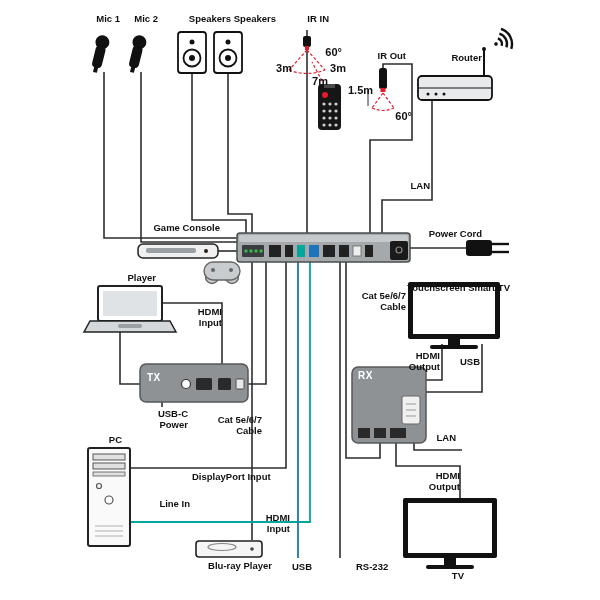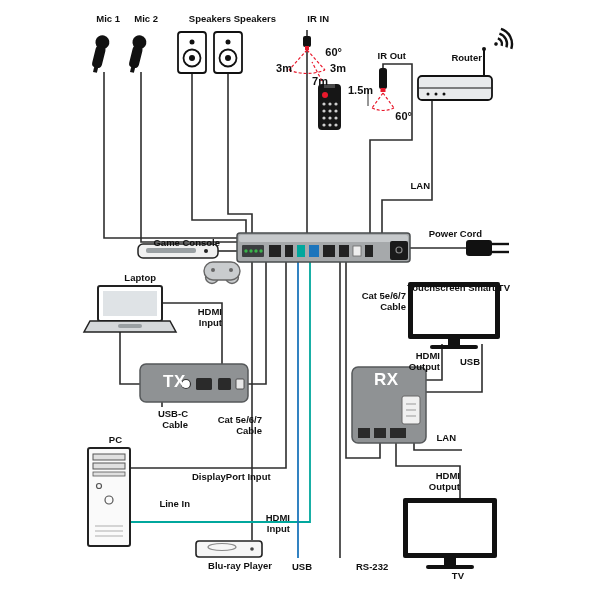--- a/index.html
+++ b/index.html
@@ -3,21 +3,21 @@
 <meta charset="utf-8">
 <style>
   html,body { margin:0; padding:0; background:#ffffff; }
   .canvas { position:relative; width:600px; height:600px; background:#fff;
             font-family:"Liberation Sans", sans-serif; overflow:hidden; }
   svg.scene { position:absolute; left:0; top:0; }
   .lbl { position:absolute; font-weight:bold; font-size:9.5px; color:#101010;
          text-align:right; line-height:1.18; }
   .ta-l { text-align:left; }
   .tiny { font-size:11px; }
-  .boxlbl { color:#ffffff; font-size:17px; text-align:left; letter-spacing:.5px;margin-left:16px; }
+  .boxlbl { color:#ffffff; font-size:10px; text-align:left; letter-spacing:.5px; }
 </style>
 </head>
 <body>
 
 <div class="canvas">
 
 <svg class="scene" width="600" height="600" viewBox="0 0 600 600">
 
   <g stroke="#2e2e2e" stroke-width="1.6" fill="none">
     <polyline points="104,72 104,238 239,238"></polyline>
@@ -228,26 +228,26 @@
 <div class="lbl" style="left:285px;top:13px;width:44px">IR IN</div>
 <div class="lbl tiny" style="left:318px;top:46px;width:24px">60°</div>
 <div class="lbl tiny" style="left:272px;top:62px;width:20px">3m</div>
 <div class="lbl tiny" style="left:308px;top:75px;width:20px">7m</div>
 <div class="lbl tiny" style="left:326px;top:62px;width:20px">3m</div>
 <div class="lbl" style="left:360px;top:50px;width:46px">IR Out</div>
 <div class="lbl tiny" style="left:348px;top:84px;width:20px">1.5m</div>
 <div class="lbl tiny" style="left:390px;top:110px;width:22px">60°</div>
 <div class="lbl" style="left:428px;top:52px;width:54px">Router</div>
 <div class="lbl" style="left:402px;top:180px;width:28px">LAN</div>
-<div class="lbl" style="left:136px;top:237px;width:84px">Game Console</div>
+<div class="lbl" style="left:136px;top:222px;width:84px">Game Console</div>
 <div class="lbl" style="left:412px;top:228px;width:70px">Power Cord</div>
-<div class="lbl" style="left:100px;top:272px;width:56px">Laptop</div>
+<div class="lbl" style="left:100px;top:272px;width:56px">Player</div>
 <div class="lbl" style="left:180px;top:306px;width:42px">HDMI Input</div>
 <div class="lbl boxlbl" style="left:147px;top:372px;width:30px">TX</div>
-<div class="lbl" style="left:136px;top:408px;width:52px">USB-C Cable</div>
+<div class="lbl" style="left:136px;top:408px;width:52px">USB-C Power</div>
 <div class="lbl" style="left:200px;top:414px;width:62px">Cat 5e/6/7 Cable</div>
 <div class="lbl" style="left:350px;top:290px;width:56px">Cat 5e/6/7 Cable</div>
 <div class="lbl" style="left:388px;top:282px;width:122px">Touchscreen Smart TV</div>
 <div class="lbl" style="left:398px;top:350px;width:42px">HDMI Output</div>
 <div class="lbl" style="left:454px;top:356px;width:26px">USB</div>
 <div class="lbl boxlbl" style="left:358px;top:370px;width:30px">RX</div>
 <div class="lbl" style="left:428px;top:432px;width:28px">LAN</div>
 <div class="lbl" style="left:92px;top:434px;width:30px">PC</div>
 <div class="lbl ta-l" style="left:192px;top:471px;width:100px">DisplayPort Input</div>
 <div class="lbl" style="left:156px;top:498px;width:34px">Line In</div>

